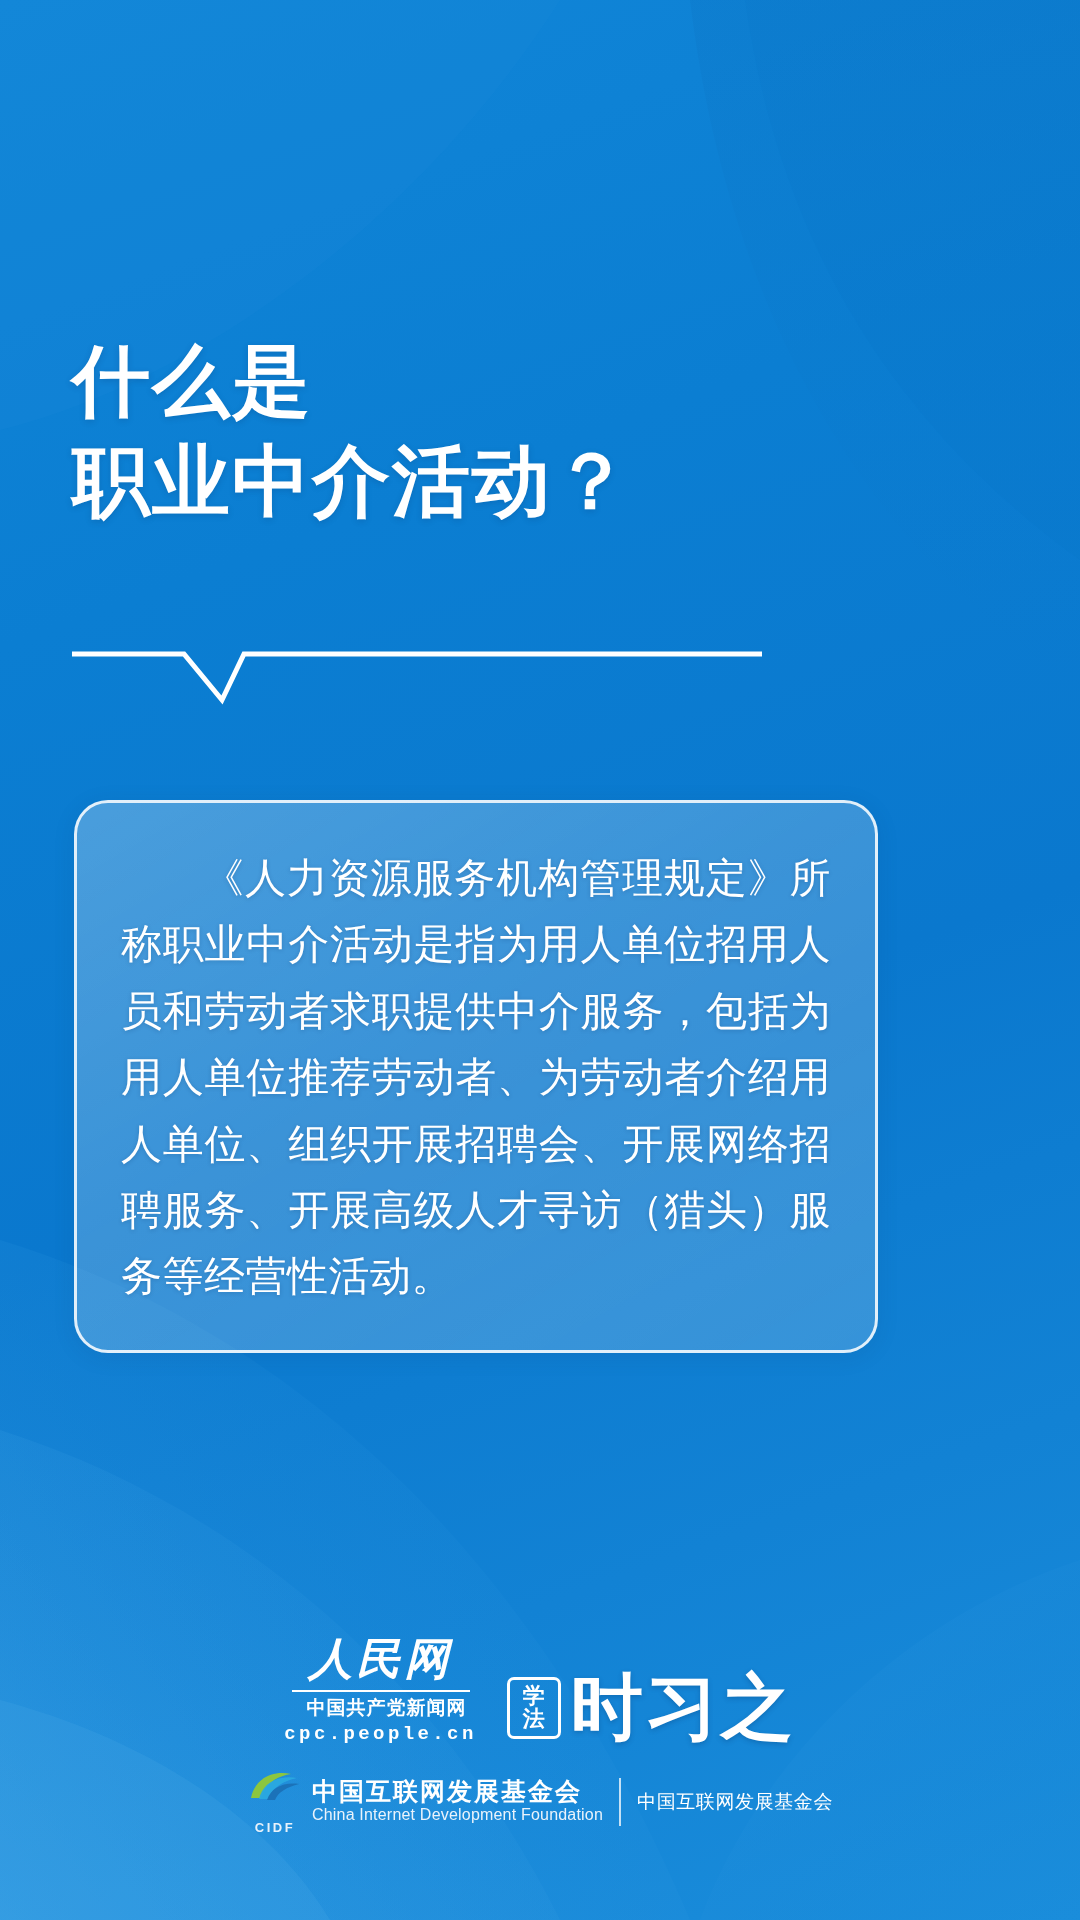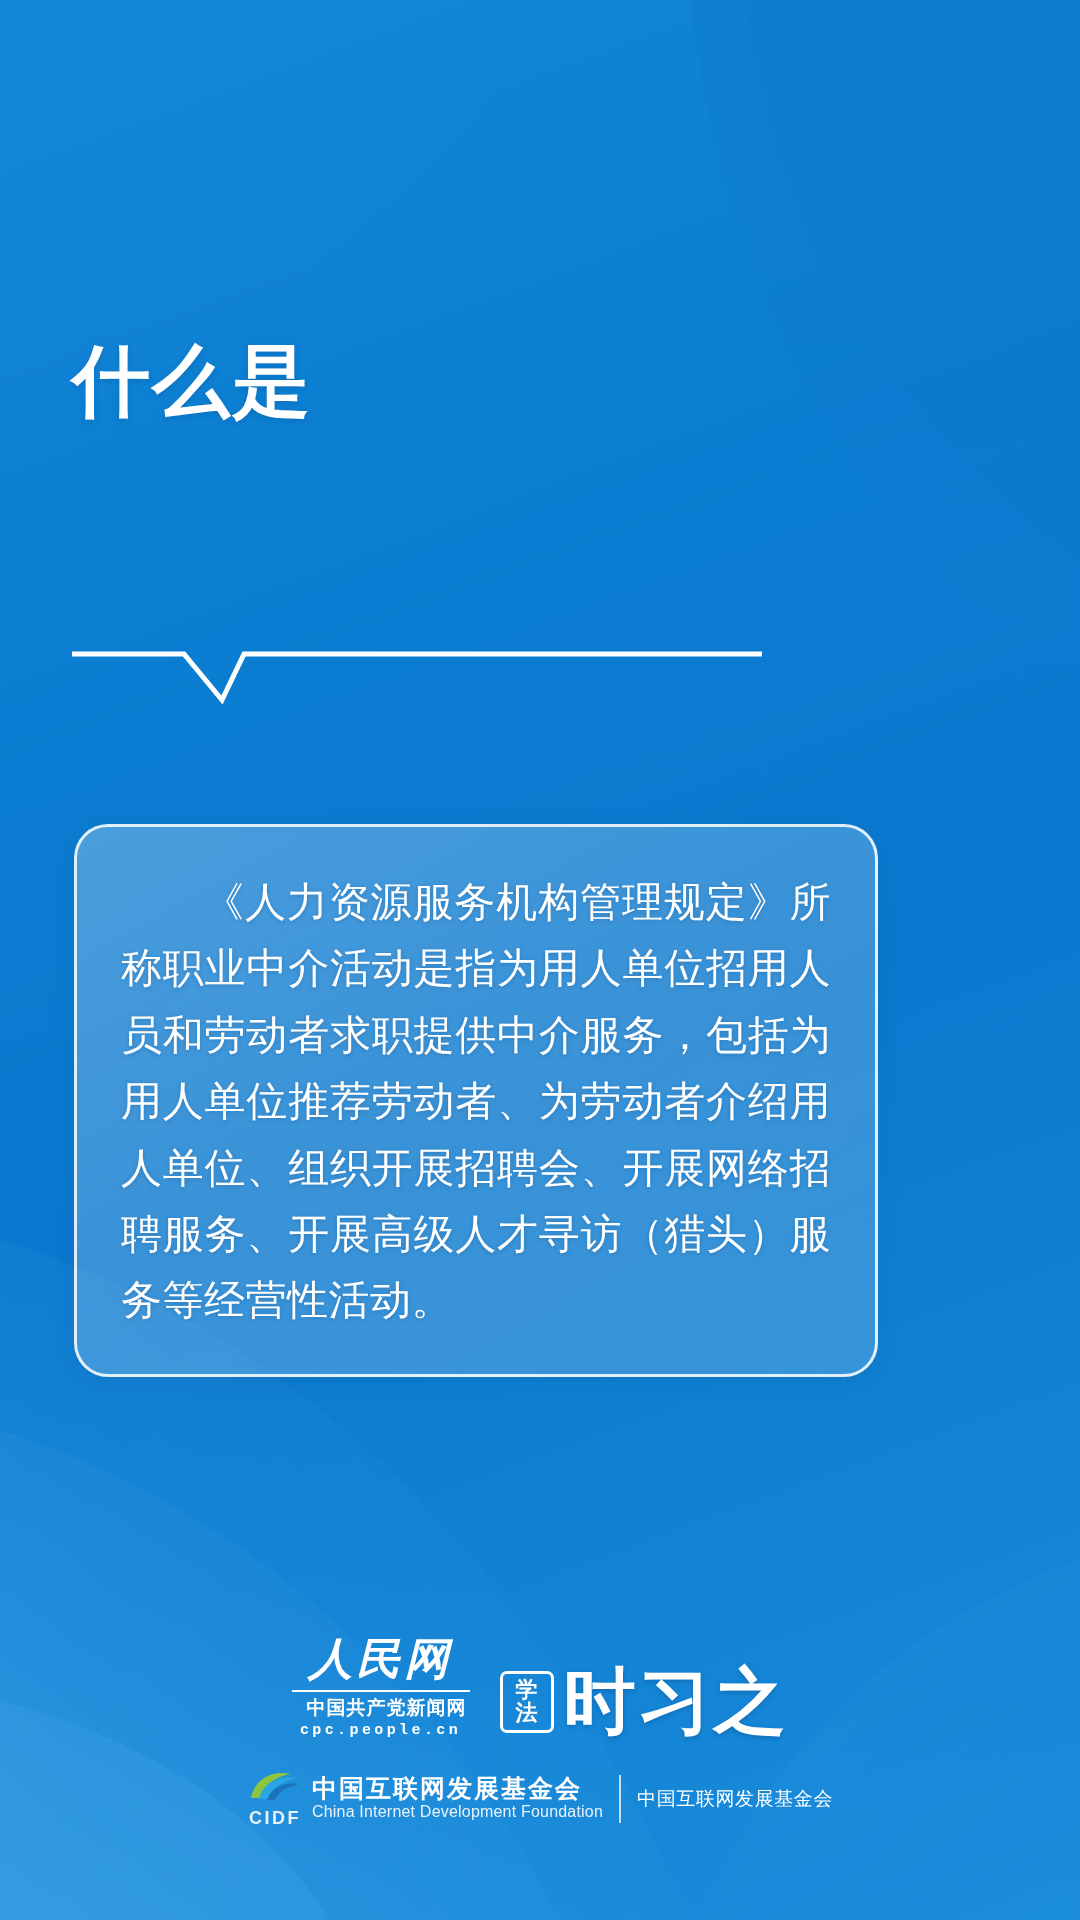--- a/index.html
+++ b/index.html
@@ -27,21 +27,21 @@
 
   
   #content-card{
     position:absolute;left:74px;top:800px;width:804px;height:352px;
     border:3px solid rgba(255,255,255,.85);
     border-radius:34px;
     background:linear-gradient(150deg,rgba(255,255,255,.26) 0%,rgba(255,255,255,.20) 45%,rgba(255,255,255,.16) 100%);
     box-shadow:0 4px 22px rgba(0,45,95,.10);
     box-sizing:border-box;
     padding:42px 44px 40px 44px;
-    height:auto;min-height:352px;margin-top:24px;
+    height:auto;min-height:352px;
   }
   #content-text{
     color:#ffffff;font-size:41px;line-height:1.62;
     text-align:justify;text-justify:inter-ideograph;
     text-indent:2em;
     letter-spacing:.5px;
     text-shadow:0 1px 4px rgba(0,40,90,.22);
     margin:0;
   }
 
@@ -53,21 +53,21 @@
   }
   .pd-logo{display:flex;flex-direction:column;align-items:center;}
   .pd-mark{
     color:#fff;font-size:44px;line-height:1;font-weight:bold;
     font-family:"Liberation Serif","DejaVu Serif",serif;
     font-style:italic;letter-spacing:4px;
     padding-bottom:6px;
   }
   .pd-rule{width:178px;height:2px;background:#fff;margin:2px 0 5px;}
   .pd-cn{color:#fff;font-size:19px;font-weight:bold;letter-spacing:1px;line-height:1.2;margin-left:12px;}
-  .pd-url{color:#fff;font-size:15px;letter-spacing:3.4px;line-height:1.5;
+  .pd-url{color:#fff;font-size:19px;letter-spacing:3.4px;line-height:1.5;
           font-family:"Liberation Mono","DejaVu Sans Mono",monospace;font-weight:bold;}
 
   .xx-logo{display:flex;align-items:center;gap:10px;padding-bottom:4px;}
   .xx-badge{
     width:54px;height:62px;border:3px solid #fff;border-radius:7px;
     display:flex;flex-direction:column;align-items:center;justify-content:center;
     color:#fff;font-size:22px;font-weight:bold;line-height:1.04;
     box-sizing:border-box;
   }
   .xx-word{
@@ -76,21 +76,21 @@
     font-family:"Liberation Serif","DejaVu Serif",serif;
     text-shadow:0 2px 5px rgba(0,40,90,.25);
     text-align:center;
   }
 
   #cidf-row{
     position:absolute;left:0;top:148px;width:1080px;
     display:flex;align-items:center;justify-content:center;gap:0;
   }
   #cidf-mark{display:flex;flex-direction:column;align-items:center;margin-right:9px;}
-  #cidf-abbr{color:#e8f2fb;font-size:18px;letter-spacing:2.5px;font-weight:bold;margin-top:6px;}
+  #cidf-abbr{color:#e8f2fb;font-size:13px;letter-spacing:2.5px;font-weight:bold;margin-top:18px;}
   .cidf-names{display:flex;flex-direction:column;}
   #cidf-cn{color:#fff;font-size:25px;font-weight:bold;letter-spacing:2px;line-height:1.12;}
   #cidf-en{color:#eaf3fc;font-size:16px;line-height:1.3;letter-spacing:.2px;}
   #cidf-divider{width:2px;height:48px;background:rgba(255,255,255,.75);margin:0 16px;}
   .cidf-support{display:flex;flex-direction:column;justify-content:center;}
   .cidf-support div{color:#fff;font-size:19px;line-height:1.45;letter-spacing:.6px;}
 </style>
 </head>
 <body>
 
@@ -125,20 +125,21 @@
       <path d="M0,1700 C150,1740 270,1820 330,1920 L0,1920 Z" fill="#55b5ee" opacity="0.16"></path>
 
       <path d="M1080,1560 C900,1620 760,1760 700,1920 L1080,1920 Z" fill="url(#gA)"></path>
 
       <path d="M0,0 L560,0 C420,220 200,380 0,430 Z" fill="#3aa0e6" opacity="0.07"></path>
     </svg>
   </div>
 
   <div id="title-block">
     <div class="title-line">什么是</div>
+    <div class="title-line">职业中介活动？</div>
   </div>
 
   <div id="title-rule">
     <svg width="690" height="60" viewBox="0 0 690 60">
       <path d="M2,6 L112,6 L150,52 L172,6 L688,6" fill="none" stroke="#ffffff" stroke-width="5" stroke-linecap="square" stroke-linejoin="miter"></path>
     </svg>
   </div>
 
   <div id="content-card">
     <p id="content-text">《人力资源服务机构管理规定》所称职业中介活动是指为用人单位招用人员和劳动者求职提供中介服务，包括为用人单位推荐劳动者、为劳动者介绍用人单位、组织开展招聘会、开展网络招聘服务、开展高级人才寻访（猎头）服务等经营性活动。</p>

